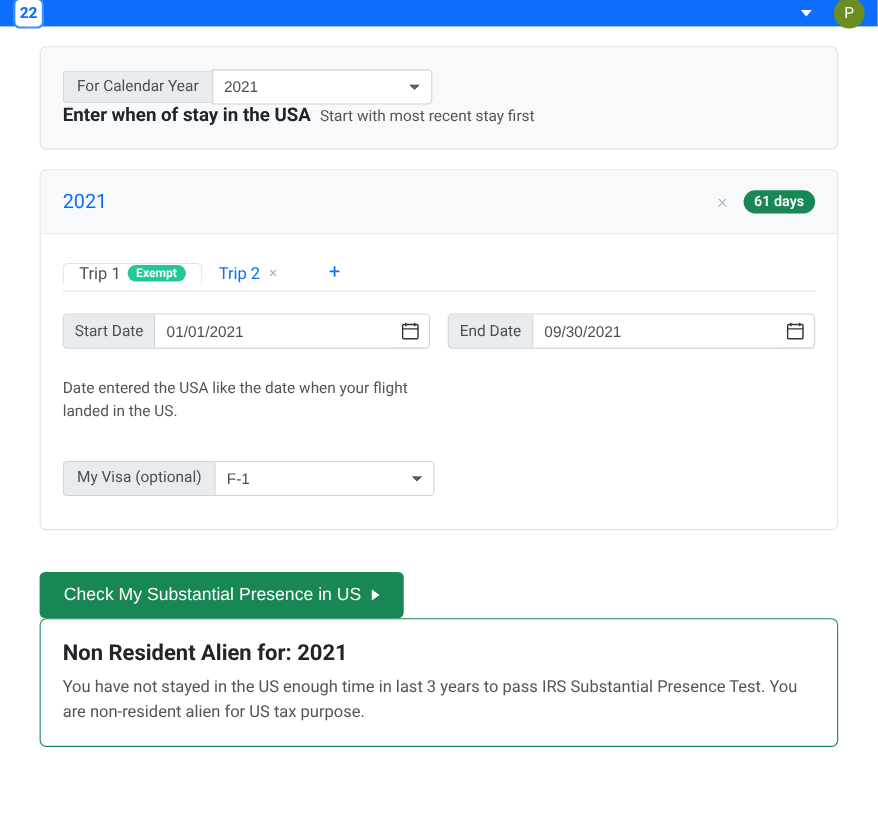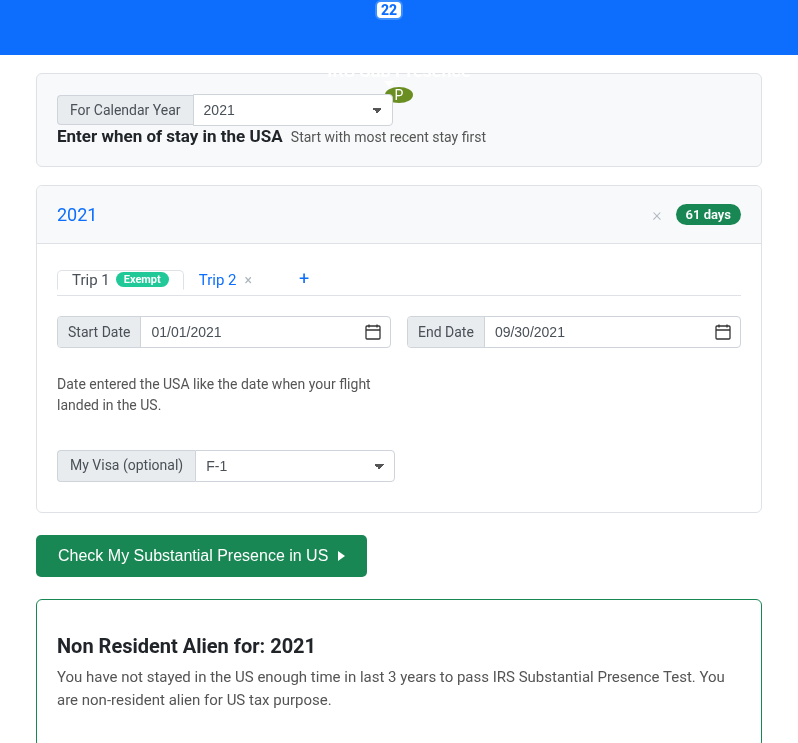--- a/index.html
+++ b/index.html
@@ -1,17 +1,17 @@
 <!DOCTYPE html>
 <html><head>
   <meta charset="utf-8">
   <style>
     * { box-sizing: border-box; margin: 0; padding: 0; }
     body { font-family: -apple-system, BlinkMacSystemFont, "Segoe UI", Roboto, Arial, sans-serif; background: #fff; color: #333; font-size: 15px; }
-    .topbar { background: #0d6efd; height: 55px; display: flex; align-items: center; padding: 0 12px; color: #fff; flex-direction: column; }
+    .topbar { background: #0d6efd; height: 24px; display: flex; align-items: center; padding: 0 12px; color: #fff; }
     .logo { width: 28px; height: 28px; background: #fff; border-radius: 6px; display: flex; align-items: center; justify-content: center; font-weight: 800; color: #0d6efd; font-size: 14px; margin-right: 20px; border: 2px solid #3c8fff; }
     .app-title { font-weight: 600; font-size: 18px; flex: 1; margin-top: 40px; }
     .caret-down { width: 0; height: 0; border-left: 5px solid transparent; border-right: 5px solid transparent; border-top: 6px solid #fff; margin-right: 20px; cursor: pointer; }
     .avatar { width: 28px; height: 28px; border-radius: 50%; background: #6b8e23; display: flex; align-items: center; justify-content: center; color: #fff; font-size: 14px; cursor: pointer; }
     .page { padding: 0 36px 30px; }
     .card { border: 1px solid #dee2e6; border-radius: 6px; background: #f8f9fa; margin-top: 18px; }
     .card-inner { padding: 20px; }
     .form-row { display: flex; align-items: center; gap: 0; }
     .input-addon { background: #e9ecef; border: 1px solid #ced4da; border-right: none; padding: 6px 12px; border-radius: 4px 0 0 4px; font-size: 14px; color: #495057; white-space: nowrap; }
     .select { border: 1px solid #ced4da; border-radius: 0 4px 4px 0; padding: 6px 28px 6px 10px; background: #fff; font-size: 14px; color: #495057; appearance: none; background-image: linear-gradient(45deg, transparent 50%, #555 50%), linear-gradient(135deg, #555 50%, transparent 50%); background-position: calc(100% - 15px) 13px, calc(100% - 10px) 13px; background-size: 5px 5px; background-repeat: no-repeat; cursor: pointer; width: 200px; height: 32px; }
@@ -31,23 +31,23 @@
     .tab-add { color: #0d6efd; font-size: 18px; padding: 6px 18px; cursor: pointer; margin-left: 14px; }
     .date-grid { display: flex; gap: 16px; }
     .date-col { flex: 1; }
     .date-input-row { display: flex; border: 1px solid #ced4da; border-radius: 4px; overflow: hidden; }
     .date-addon { background: #e9ecef; border-right: 1px solid #ced4da; padding: 7px 10px; font-size: 14px; color: #495057; white-space: nowrap; }
     .date-input { flex: 1; border: none; padding: 7px 10px; font-size: 14px; color: #495057; outline: none; }
     .cal-icon { width: 34px; display: flex; align-items: center; justify-content: center; cursor: pointer; }
     .cal-svg { width: 16px; height: 16px; }
     .hint { font-size: 14px; color: #555; margin-top: 26px; line-height: 1.5; }
     .visa-row { display: flex; margin-top: 34px; }
-    .check-btn { background: #198754; color: #fff; border: none; border-radius: 5px; padding: 12px 22px; font-size: 16px; cursor: pointer; display: flex; align-items: center; gap: 10px; margin-top: 22px; }
+    .check-btn { background: #198754; color: #fff; border: none; border-radius: 5px; padding: 12px 22px; font-size: 16px; cursor: pointer; display: flex; align-items: center; gap: 10px; margin-top: 38px; }
     .chev-right { width: 0; height: 0; border-top: 5px solid transparent; border-bottom: 5px solid transparent; border-left: 7px solid #fff; }
-    .result { border: 1px solid #198754; border-radius: 6px; padding: 34px 20px; margin-top: 22px; }
+    .result { border: 1px solid #198754; border-radius: 6px; padding: 18px 20px; }
     .result-title { font-size: 20px; font-weight: 700; color: #212529; margin-bottom: 8px; }
     .result-body { font-size: 15px; color: #555; line-height: 1.55; }
   </style>
 </head>
 <body>
 
 <div class="topbar">
   <div class="logo">
       <span>22</span>
     </div>

